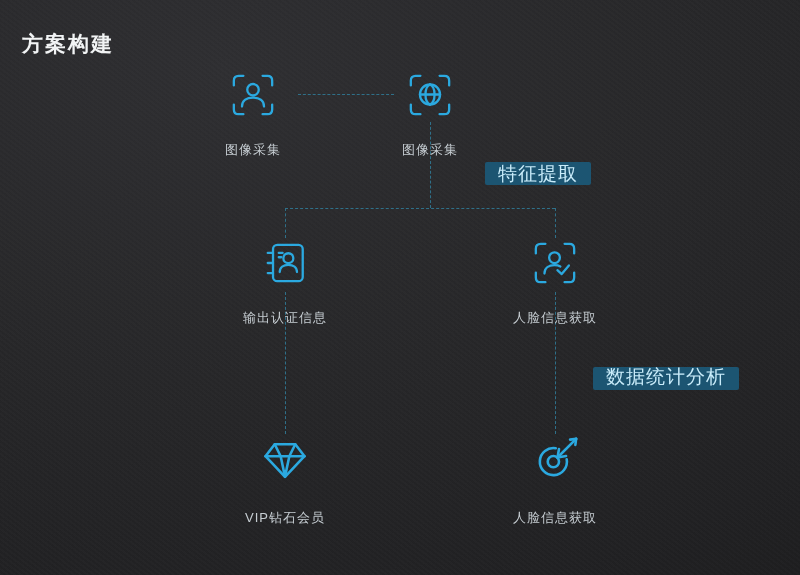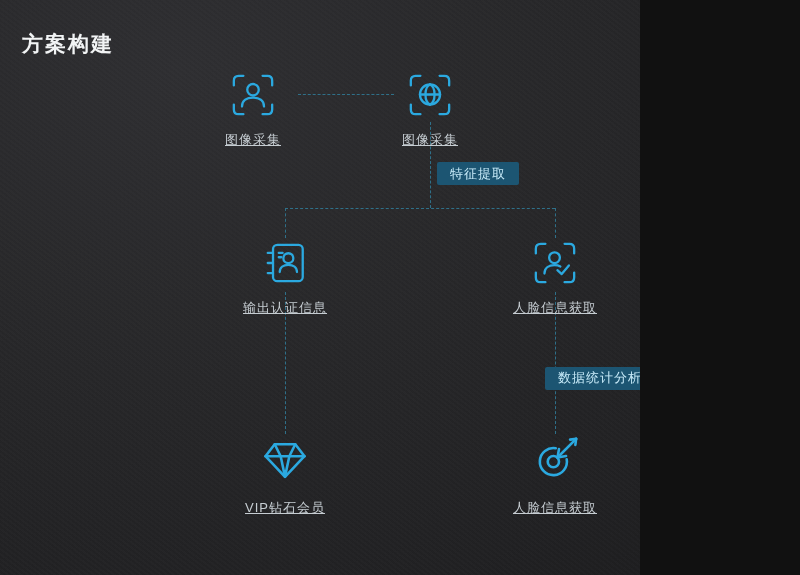--- a/index.html
+++ b/index.html
@@ -7,48 +7,48 @@
     --badge-bg:#1C5572;
     --badge-text:#C9ECFA;
     --label-text:#C6CDD2;
     --line:#2F7089;
     --background:#28282A;
   }
   *{margin:0;padding:0;box-sizing:border-box;}
   html,body{background:#111;}
   .stage{
     position:relative;
-    width:640px;height:575px;
+    width:800px;height:575px;
     overflow:hidden;
     font-family:"Liberation Sans","DejaVu Sans",sans-serif;
     background:
       repeating-linear-gradient(37deg, rgba(255,255,255,0.012) 0 2px, rgba(0,0,0,0.015) 2px 4px),
       radial-gradient(140% 120% at 28% 12%, #2f2f32 0%, #272729 45%, #212123 78%, #1b1b1d 100%);
   }
   .page-title{
     position:absolute;left:22px;top:30px;
     font-size:21px;font-weight:700;color:#F2F4F5;letter-spacing:2px;
   }
   .node{
     position:absolute;width:160px;text-align:center;z-index:1;
   }
   .node .icon{
     display:inline-block;color:var(--accent);line-height:0;
   }
   .node .node-label{
-    margin-top:9px;font-size:13px;color:var(--label-text);letter-spacing:1px;white-space:nowrap;text-decoration:underline;
+    margin-top:19px;font-size:13px;color:var(--label-text);letter-spacing:1px;white-space:nowrap;
   }
   .connector{position:absolute;z-index:0;}
   .connector.h{border-top:1px dashed var(--line);height:0;}
   .connector.v{border-left:1px dashed var(--line);width:0;}
   .badge{
     position:absolute;z-index:2;
     background:var(--badge-bg);color:var(--badge-text);
-    font-size:13px;line-height:17px;padding:3px 13px;
-    letter-spacing:1px;border-radius:2px;white-space:nowrap;
+    font-size:19px;line-height:17px;padding:3px 13px;
+    letter-spacing:1px;border-radius:2px;white-space:nowrap;margin-left:48px;
   }
 </style>
 </head>
 <body>
 
 <div class="stage">
 
   <h1 class="page-title">方案构建</h1>
 
   <div class="connector h" style="left:298px;top:94px;width:96px;"></div>

